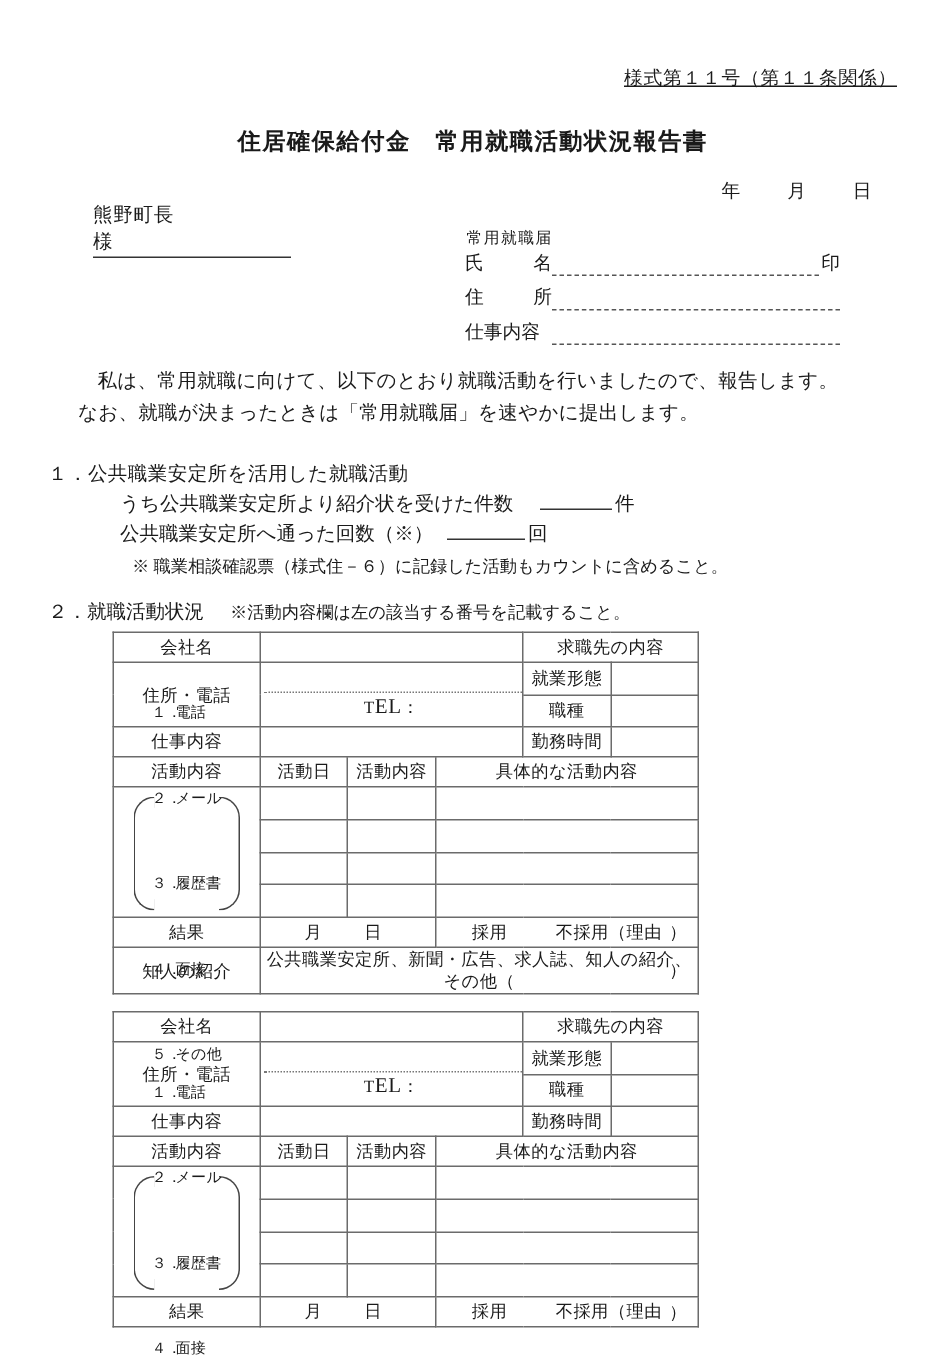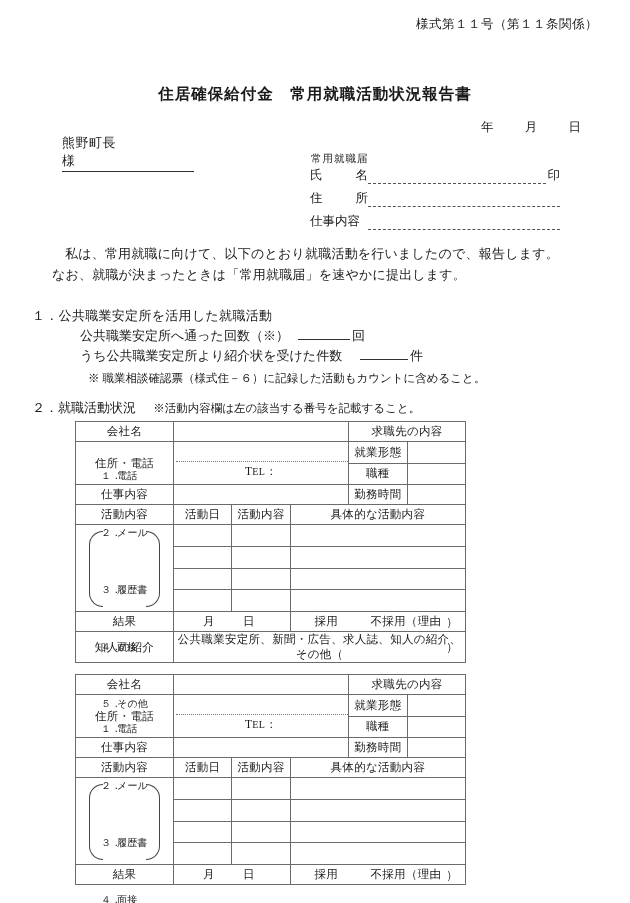--- a/index.html
+++ b/index.html
@@ -17,25 +17,26 @@
   }
   .page {
     position: absolute;
     inset: 0;
     padding: 0;
   }
 
   
   .form-no {
     position: absolute;
-    top: 16px;
+    top: 44px;
     right: 32px;
     font-size: 12.5px;
     letter-spacing: 0.5px;
     white-space: nowrap;
+    text-decoration: underline;
   }
   .doc-title {
     position: absolute;
     top: 84px;
     left: 0;
     width: 630px;
     text-align: center;
     font-size: 15.5px;
     font-weight: bold;
     letter-spacing: 1px;
@@ -213,21 +214,21 @@
     left: 0;
     right: 0;
     top: 22px;
     text-align: center;
     font-size: 11.5px;
   }
   .tel .t-big {
     font-size: 11.5px;
   }
   .tel .t-small {
-    font-size: 10px;
+    font-size: 14px;
     letter-spacing: 0.5px;
   }
 
   
   td.act-list {
     height: 86px !important;
     position: relative;
     padding: 0;
   }
   .act-wrap {
@@ -350,28 +351,28 @@
   </div>
 
   <div class="statement">
     <div>私は、常用就職に向けて、以下のとおり就職活動を行いましたので、報告します。</div>
     <div>なお、就職が決まったときは「常用就職届」を速やかに提出します。</div>
   </div>
 
   <div class="section1">
     <div class="sec-title">１．公共職業安定所を活用した就職活動</div>
     <div class="sec1-row">
+      <span class="lbl2">うち公共職業安定所より紹介状を受けた件数</span>
+      <span class="blank-line r2-fill"></span>
+      <span>件</span>
+    </div>
+    <div class="sec1-row">
       <span class="lbl1">公共職業安定所へ通った回数（※）</span>
       <span class="blank-line r1-fill"></span>
       <span>回</span>
-    </div>
-    <div class="sec1-row">
-      <span class="lbl2">うち公共職業安定所より紹介状を受けた件数</span>
-      <span class="blank-line r2-fill"></span>
-      <span>件</span>
     </div>
     <div class="sec1-note">※ 職業相談確認票（様式住－６）に記録した活動もカウントに含めること。</div>
   </div>
 
   <div class="section2-title">
     <span>２．就職活動状況</span>
     <span class="note">※活動内容欄は左の該当する番号を記載すること。</span>
   </div>
 
   <table class="form" id="table1">

